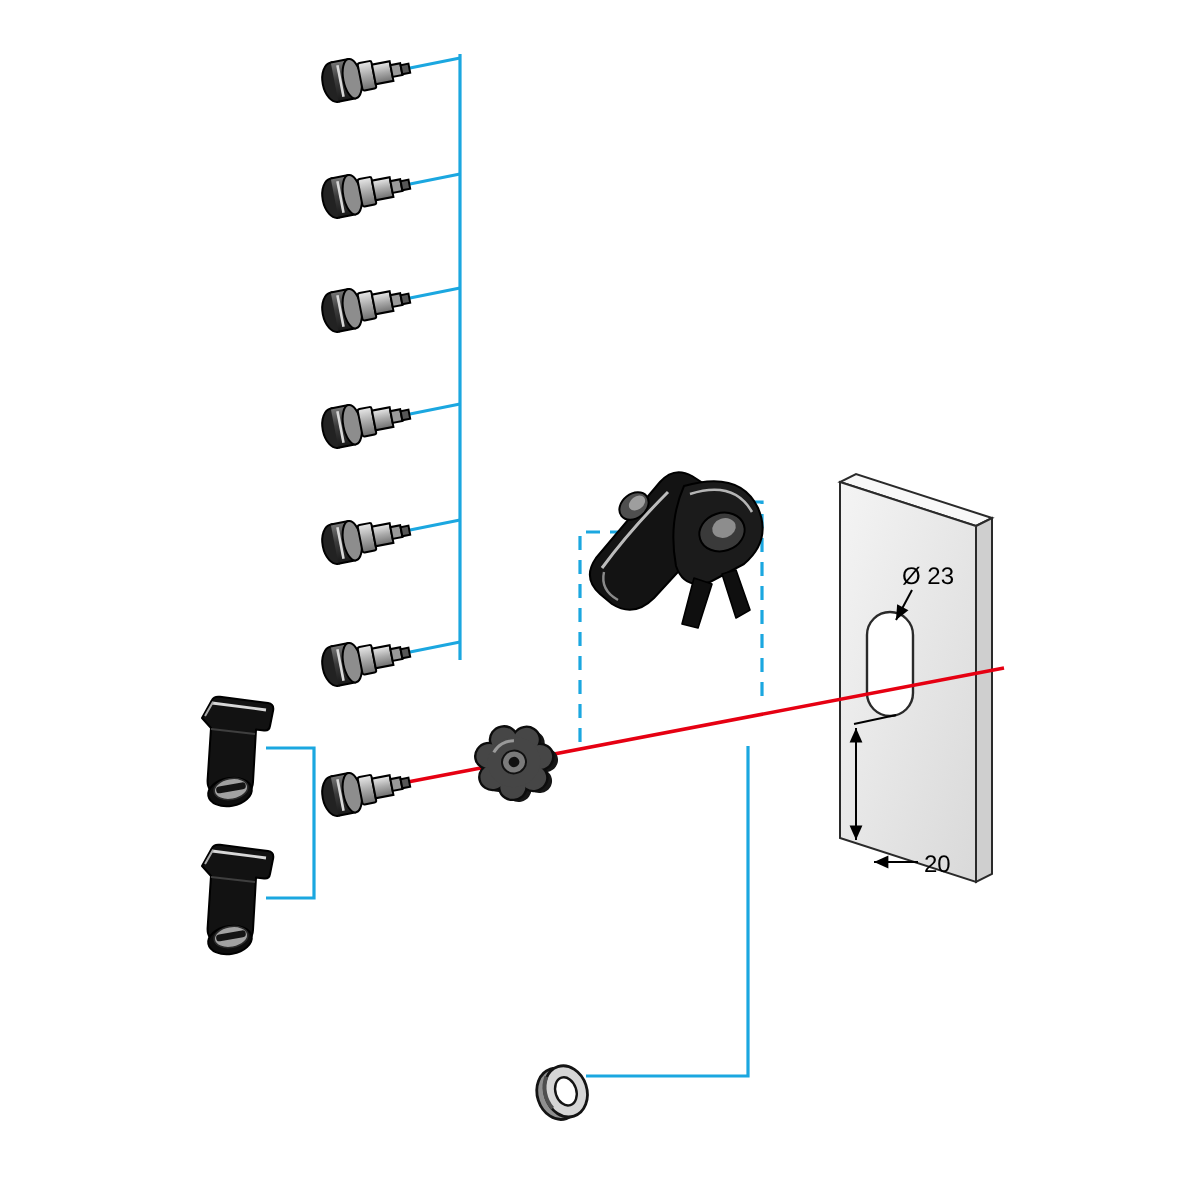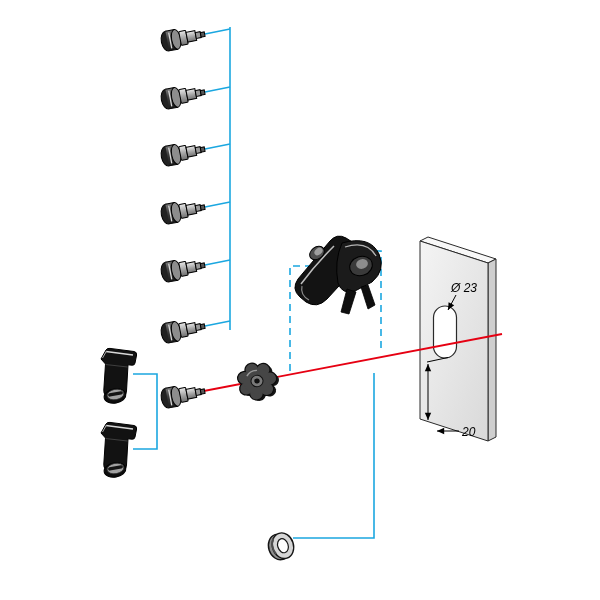--- a/index.html
+++ b/index.html
@@ -9,21 +9,20 @@
     height: 600px;
     background: #ffffff;
     overflow: hidden;
     font-family: "Liberation Sans", sans-serif;
   }
   .canvas {
     position: relative;
     width: 600px;
     height: 600px;
     background: #ffffff;
-    font-style: italic;
   }
   svg { display: block; }
   svg text {
     font-family: "Liberation Sans", sans-serif;
     font-size: 12px;
     fill: #000000;
   }
   .blue-line   { stroke: #1ba7e0; stroke-width: 1.6; fill: none; }
   .blue-dashed { stroke: #1ba7e0; stroke-width: 1.6; fill: none; stroke-dasharray: 7 5; }
   .red-line    { stroke: #e60012; stroke-width: 1.8; fill: none; }

